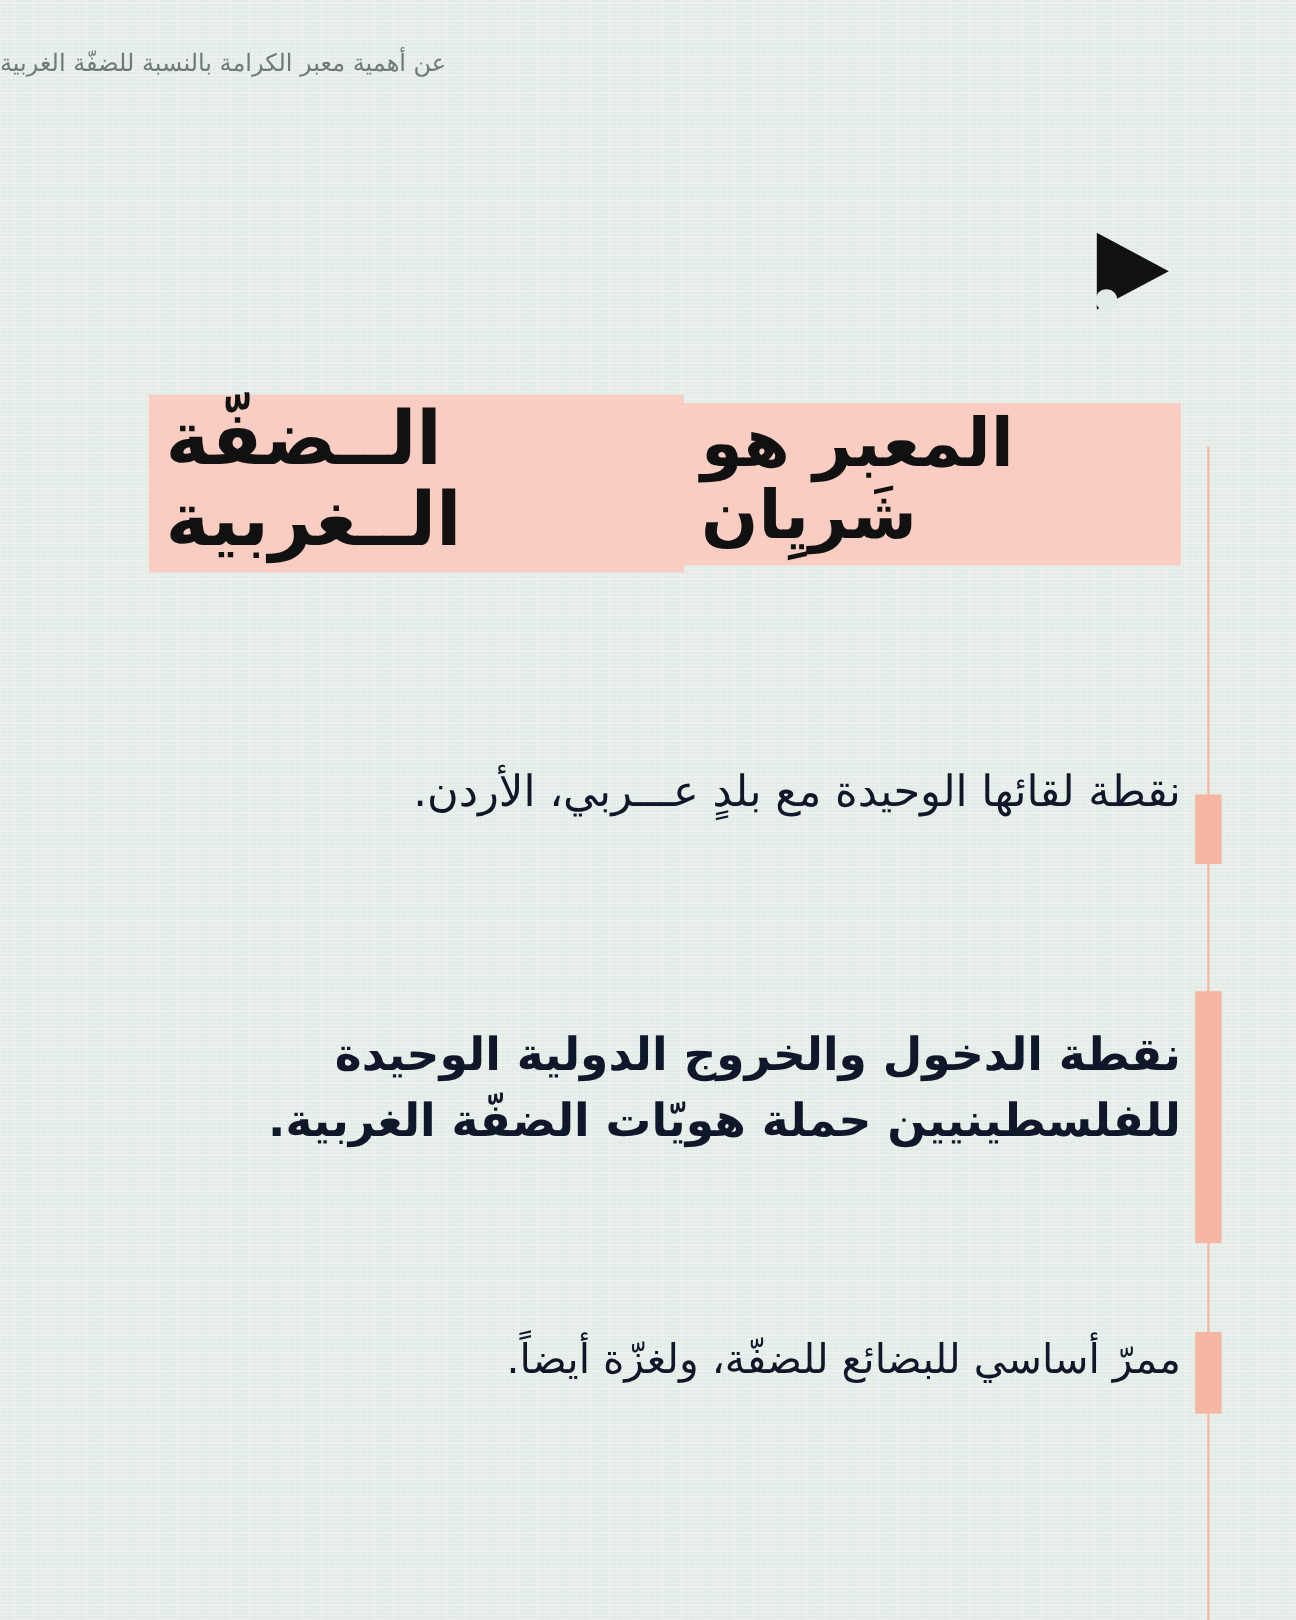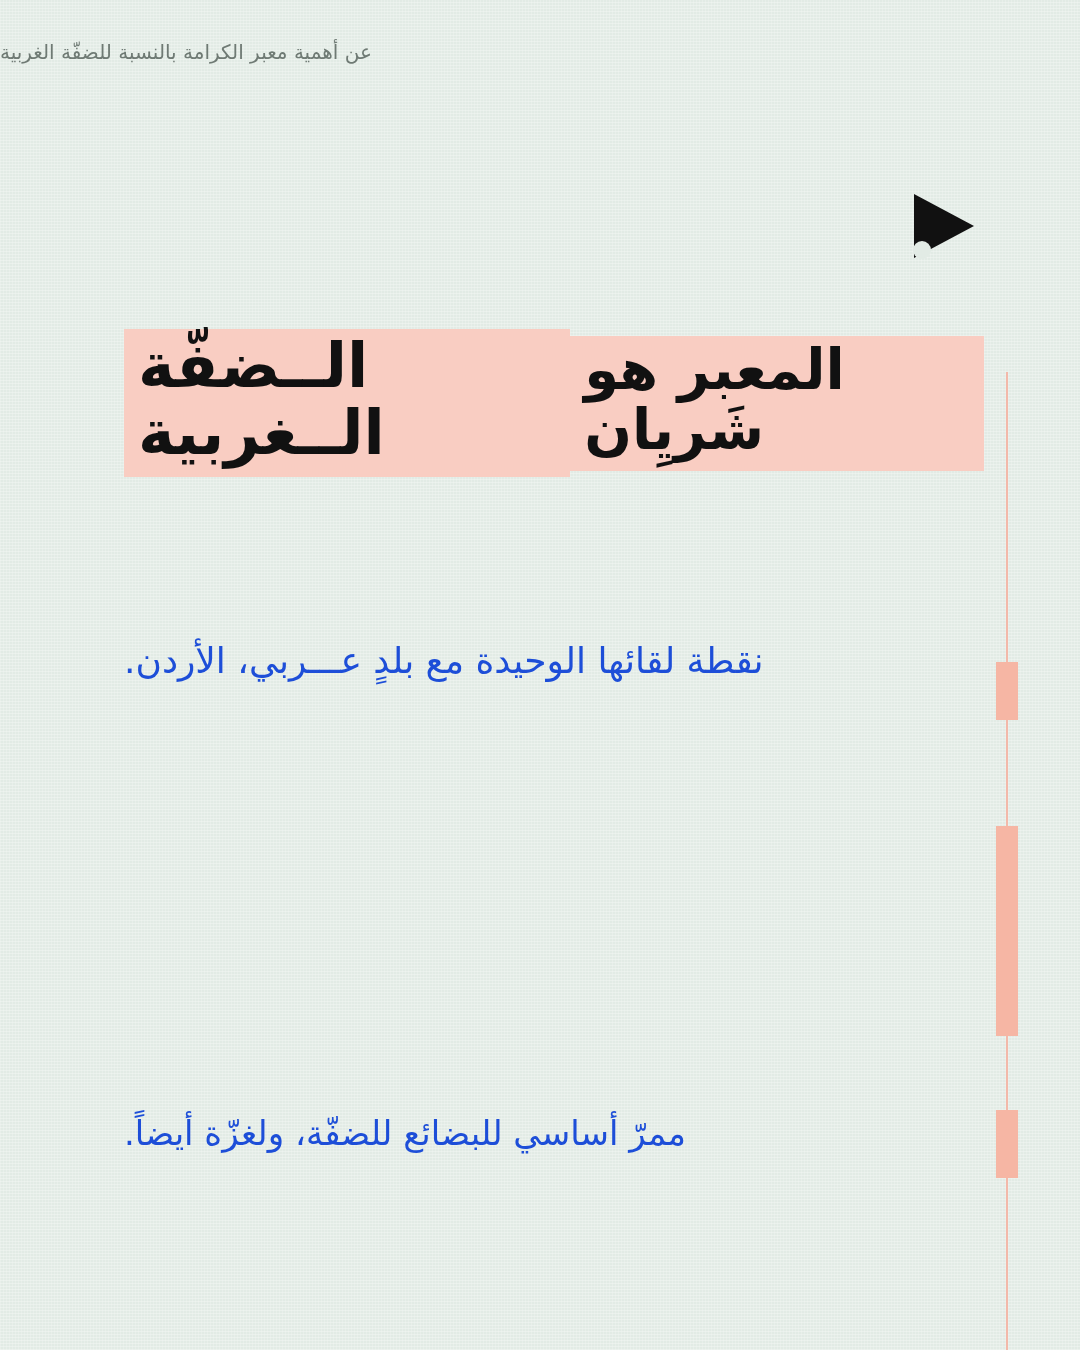--- a/index.html
+++ b/index.html
@@ -85,22 +85,22 @@
     display: flex;
     flex-direction: row;
     align-items: flex-end;
     justify-content: center;
   }
 
   
   .para {
     position: absolute;
     direction: rtl;
-    text-align: left;
-    color: #1d4ed8;
+    text-align: right;
+    color: #0f172a;
   }
   .para-1 {
     top: 635px;
     right: 96px;
     width: 860px;
     font-size: 36px;
     line-height: 1.45;
     font-weight: 400;
   }
   .para-2 {
@@ -164,16 +164,17 @@
     </div>
   </div>
 
   <div class="rail"></div>
   <div class="rail-dot dot-1"></div>
   <div class="rail-dot dot-2"></div>
   <div class="rail-dot dot-3"></div>
 
   <p class="para para-1">نقطة لقائها الوحيدة مع بلدٍ عـــربي، الأردن.</p>
 
+  <p class="para para-2">نقطة الدخول والخروج الدولية الوحيدة للفلسطينيين حملة هويّات الضفّة الغربية.</p>
 
   <p class="para para-3">ممرّ أساسي للبضائع للضفّة، ولغزّة أيضاً.</p>
 
 </div>
 
 </body></html>

